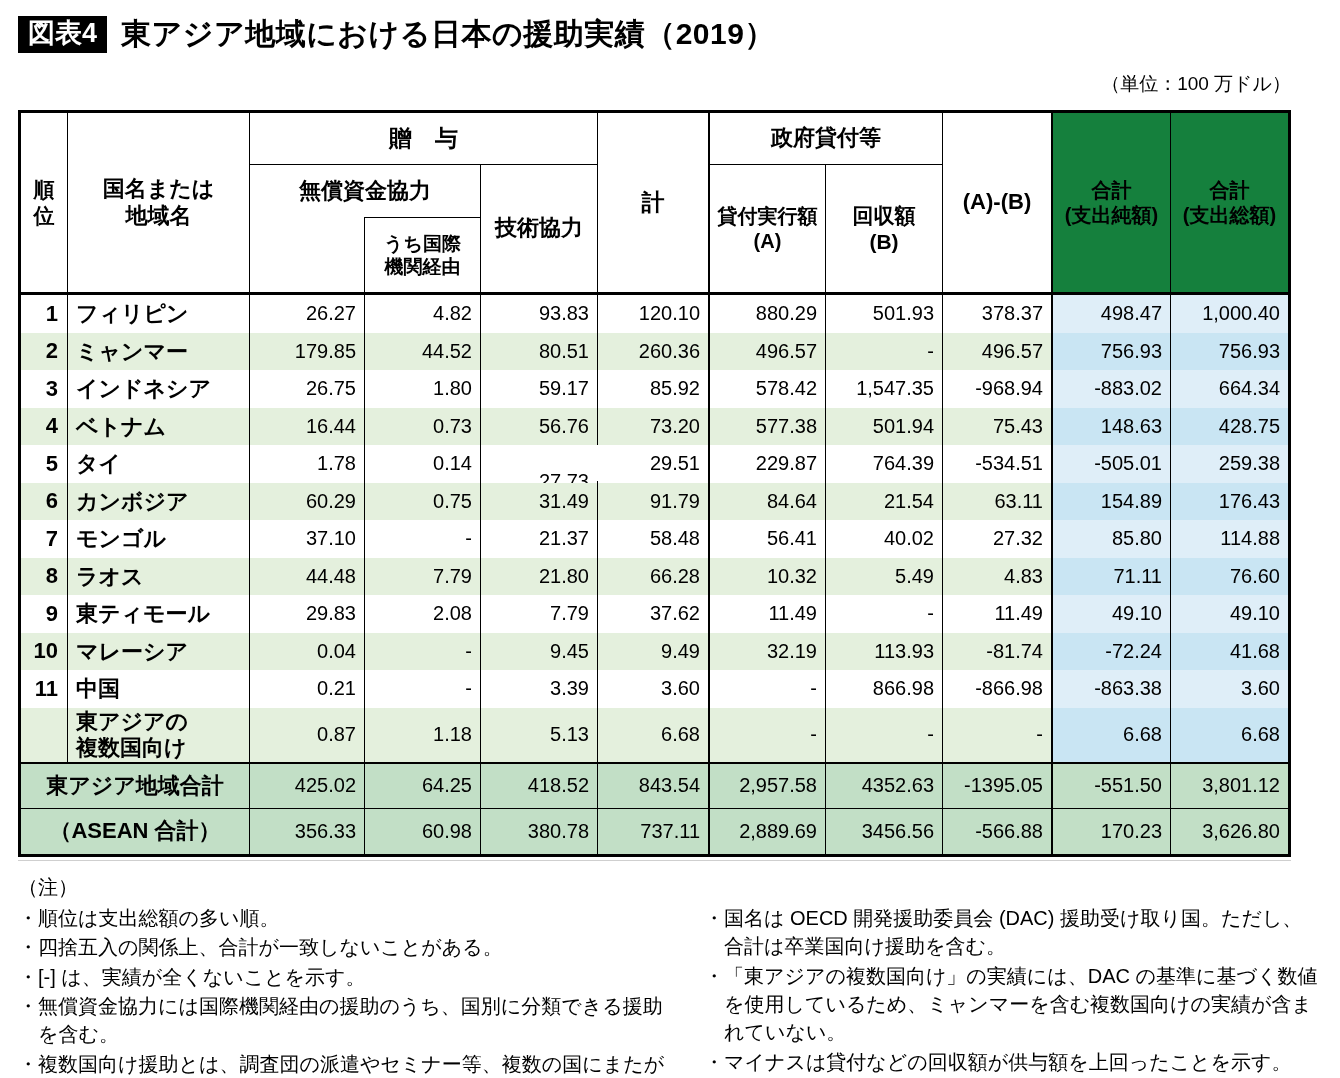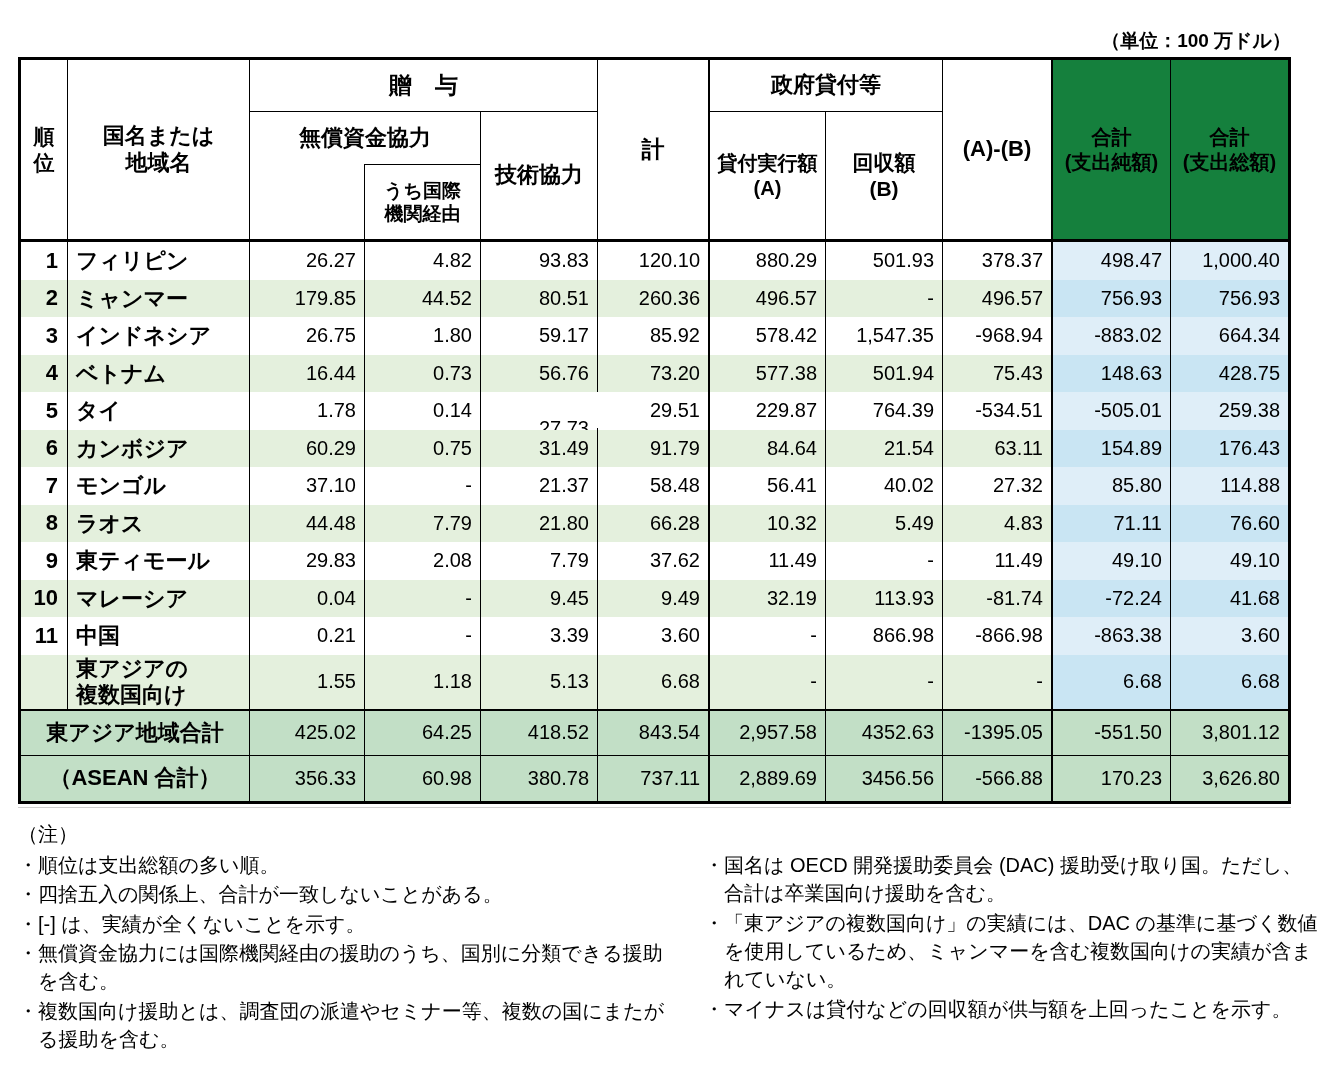--- a/index.html
+++ b/index.html
@@ -4,21 +4,21 @@
 <style>
   html,body{margin:0;padding:0;background:#fff;color:#000;
     font-family:"Liberation Sans","DejaVu Sans",sans-serif;}
   .page{width:1340px;min-height:1078px;box-sizing:border-box;padding-top:12px;}
 
   
   .titlebar{display:flex;align-items:center;gap:14px;margin:2px 0 0 18px;}
   .badge{background:#000;color:#fff;font-weight:700;font-size:27px;
     padding:4px 10px 6px 10px;line-height:1;}
   .title{font-size:30px;font-weight:700;margin:0;letter-spacing:.5px;}
-  .unit{width:1291px;text-align:right;font-size:19px;margin-top:16px;margin-bottom:3px;font-weight:bold;}
+  .unit{width:1291px;text-align:right;font-size:19px;margin-top:16px;margin-bottom:13px;}
 
   
   .tbl{margin-left:18px;display:grid;border:3px solid #000;width:1267px;
     grid-template-columns:47px 182px 115px 116px 117px 112px 116px 117px 110px 118px 117px;
     grid-template-rows:52px 52px 78px repeat(11,37.5px) 56px 45px 45px;}
   .c{display:flex;align-items:center;box-sizing:border-box;
     border-right:1px solid #000;font-size:20px;background:#fff;}
   .hc{display:flex;align-items:center;justify-content:center;text-align:center;
     box-sizing:border-box;border-right:1px solid #000;font-weight:700;
     white-space:pre-line;line-height:1.22;background:#fff;}
@@ -50,20 +50,24 @@
   .notes ul{list-style:none;margin:0;padding:0;}
   .notes li{padding-left:1em;text-indent:-1em;margin:1px 0;}
   .col-left{width:648px;}
   .col-right{width:618px;margin-top:0;}
 </style>
 </head>
 <body>
 
 <div class="page">
 
+  <div class="titlebar">
+    <span class="badge">図表4</span>
+    <h1 class="title">東アジア地域における日本の援助実績（2019）</h1>
+  </div>
 
   <div class="unit">（単位：100 万ドル）</div>
 
   <div class="tbl" id="table-grid">
     <div class="hc fs21 hb" style="grid-area:1/1/4/2">順
 位</div>
     <div class="hc fs22 hb" style="grid-area:1/2/4/3">国名または
 地域名</div>
     <div class="hc fs23 b1" style="grid-area:1/3/2/6">贈　与</div>
     <div class="hc fs22" style="grid-area:2/3/3/5">無償資金協力</div>
@@ -200,21 +204,21 @@
       <div class="c num" style="grid-area: 14 / 5;">3.39</div>
       <div class="c num br2" style="grid-area: 14 / 6;">3.60</div>
       <div class="c num" style="grid-area: 14 / 7;">-</div>
       <div class="c num" style="grid-area: 14 / 8;">866.98</div>
       <div class="c num br2" style="grid-area: 14 / 9;">-866.98</div>
       <div class="c num bl" style="grid-area: 14 / 10;">-863.38</div>
       <div class="c num bl brn" style="grid-area: 14 / 11;">3.60</div>
       <div class="c rank g sep" style="grid-area: 15 / 1;"></div>
       <div class="c name pre g sep" style="grid-area: 15 / 2;">東アジアの
 複数国向け</div>
-      <div class="c num g sep" style="grid-area: 15 / 3;">1.55</div>
+      <div class="c num g sep" style="grid-area: 15 / 3;">0.87</div>
       <div class="c num g sep" style="grid-area: 15 / 4;">1.18</div>
       <div class="c num g sep" style="grid-area: 15 / 5;">5.13</div>
       <div class="c num g br2 sep" style="grid-area: 15 / 6;">6.68</div>
       <div class="c num g sep" style="grid-area: 15 / 7;">-</div>
       <div class="c num g sep" style="grid-area: 15 / 8;">-</div>
       <div class="c num g br2 sep" style="grid-area: 15 / 9;">-</div>
       <div class="c num bd sep" style="grid-area: 15 / 10;">6.68</div>
       <div class="c num bd brn sep" style="grid-area: 15 / 11;">6.68</div>
       <div class="c tlabel tg tb" style="grid-area: 16 / 1 / auto / span 2;">東アジア地域合計</div>
       <div class="c num tg tb" style="grid-area: 16 / 3;">425.02</div>

